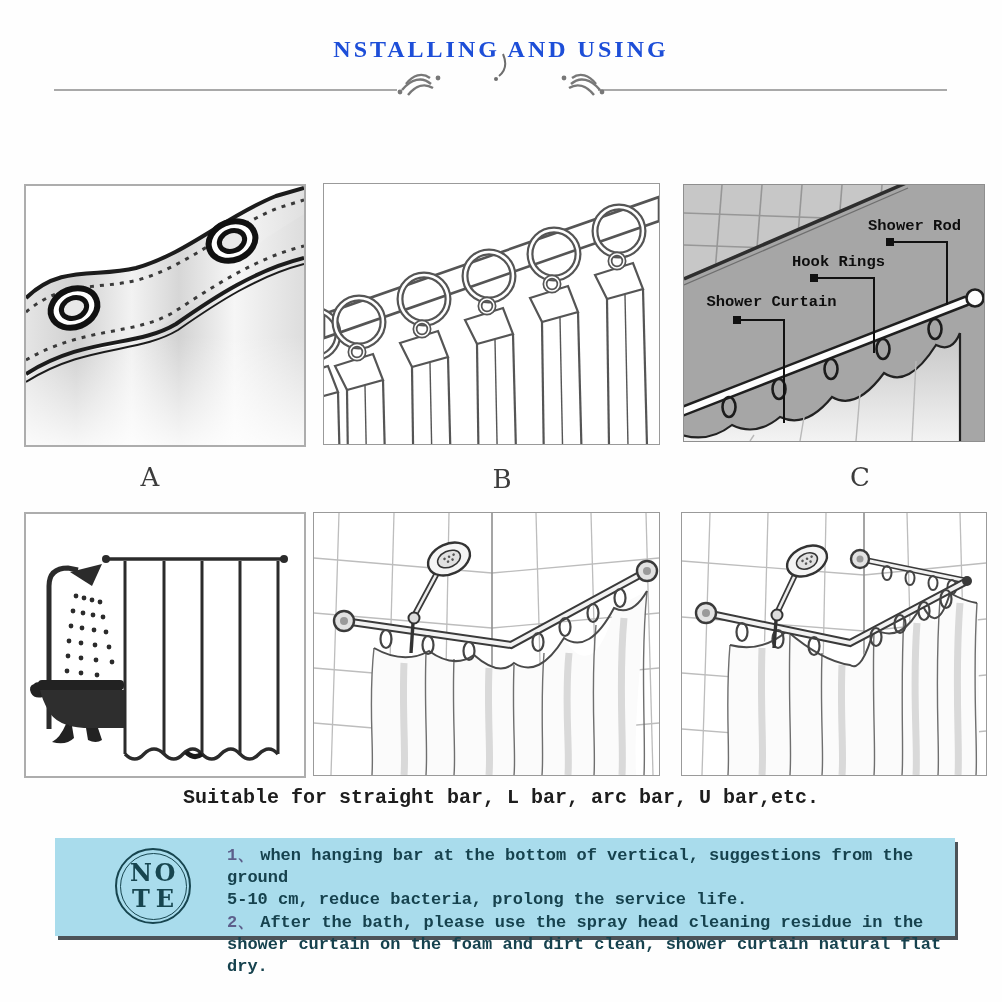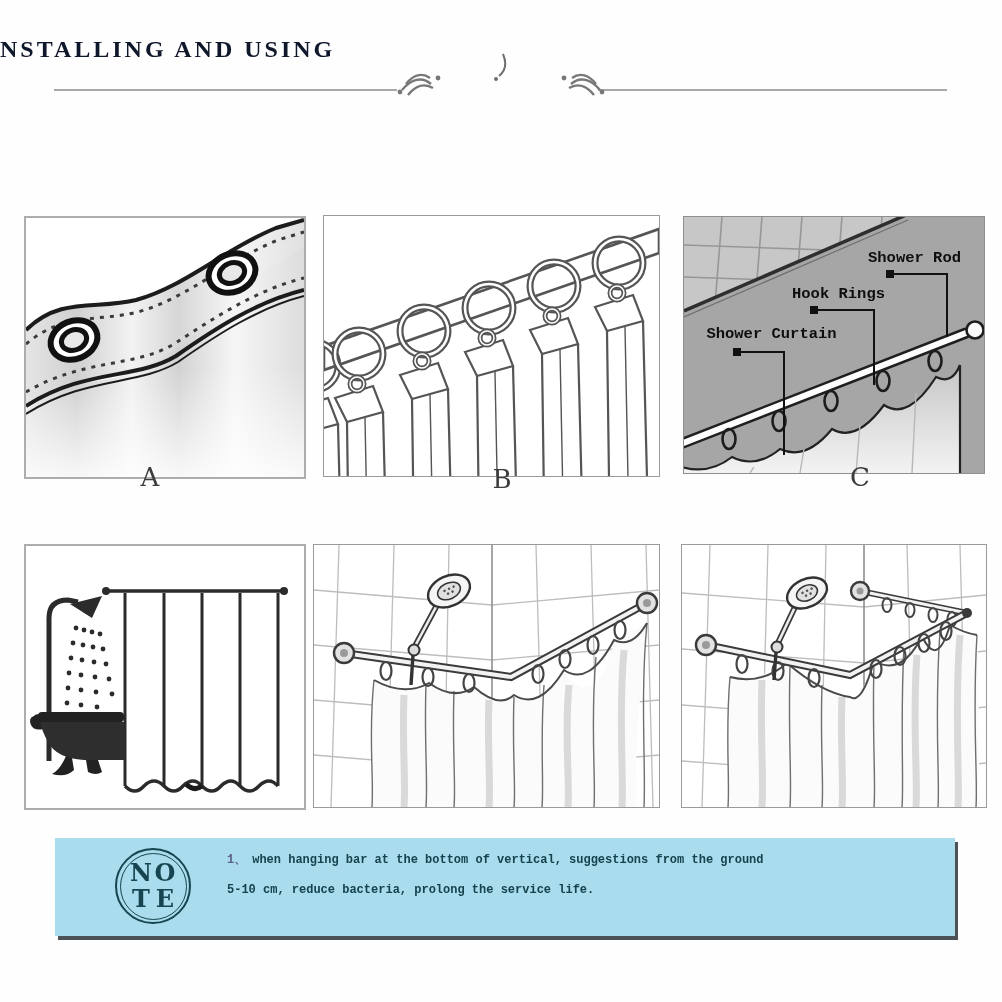--- a/index.html
+++ b/index.html
@@ -1,24 +1,24 @@
 <!DOCTYPE html>
 <html><head>
 <meta charset="utf-8">
 <style>
   html,body{margin:0;padding:0;background:#ffffff;}
   #stage{position:relative;width:1002px;height:1002px;background:#fefefe;overflow:hidden;
          font-family:"Liberation Sans",sans-serif;}
   .abs{position:absolute;}
   
-  #title{top:36px;left:0;width:1002px;text-align:left;
+  #title{top:36px;left:0;width:1002px;text-align:center;
          font-family:"Liberation Serif",serif;font-weight:bold;font-size:24px;
-         letter-spacing:3px;color:#0f172a;}
+         letter-spacing:3px;color:#1d4ed8;}
   
-  .panel{background:#ffffff;margin-top:32px;}
+  .panel{background:#ffffff;}
   #panelA{left:24px;top:184px;width:278px;height:259px;border:2px solid #adadad;}
   #panelB{left:323px;top:183px;width:335px;height:260px;border:1px solid #9a9a9a;}
   #panelC{left:683px;top:184px;width:300px;height:256px;border:1px solid #8f8f8f;background:#a6a6a6;}
   #panelD{left:24px;top:512px;width:278px;height:262px;border:2px solid #adadad;}
   #panelE{left:313px;top:512px;width:345px;height:262px;border:1px solid #9a9a9a;}
   #panelF{left:681px;top:512px;width:304px;height:262px;border:1px solid #9a9a9a;}
   .panel svg{display:block;}
   .figlabel{font-family:"DejaVu Serif",serif;font-size:26px;color:#3c3c3c;width:40px;text-align:center;}
   #labelA{left:130px;top:462px;}
   #labelB{left:482px;top:464px;}
@@ -37,21 +37,21 @@
   #note{left:55px;top:838px;width:900px;height:98px;background:#a9dcec;
         box-shadow:3px 4px 0 #4c5358;}
   #note-badge{position:absolute;left:60px;top:10px;width:76px;height:76px;border-radius:50%;
               border:2.5px solid #17454f;box-sizing:border-box;}
   #note-badge::after{content:"";position:absolute;inset:2.5px;border:1.5px solid #17454f;border-radius:50%;}
   #badge-grid{position:absolute;inset:10px 12px;display:grid;grid-template-columns:1fr 1fr;
               grid-template-rows:1fr 1fr;justify-items:center;align-items:center;
               font-family:"DejaVu Serif",serif;font-weight:bold;font-size:24px;color:#17454f;line-height:1;}
   #note-text{position:absolute;left:172px;top:6px;width:715px;}
   #note-text p{margin:1px 0;font-family:"Liberation Mono",monospace;font-weight:bold;
-               font-size:12px;line-height:30px;color:#16424e;white-space:pre-line;}
+               font-size:17px;line-height:22px;color:#16424e;white-space:pre-line;}
   #note-text .num{color:#5c5f8b;margin-right:6px;white-space:nowrap;}
 </style>
 </head>
 <body>
 
 <div id="stage">
 
   <div class="abs" id="title">NSTALLING AND USING</div>
 
   <svg class="abs" style="left:0;top:50px;" width="1002" height="50">
@@ -440,29 +440,32 @@
           <circle cx="6" cy="-2" r="1.3" fill="#555"></circle>
             <circle cx="-2" cy="2" r="1.3" fill="#555"></circle>
           <circle cx="3" cy="2" r="1.3" fill="#555"></circle>
         </g>
         <circle cx="95" cy="102" r="5.5" fill="#dddddd" stroke="#333" stroke-width="2"></circle>
         <line x1="94" y1="107" x2="92" y2="135" stroke="#333" stroke-width="3.4"></line>
       </g>
     </svg>
   </div>
 
+  <div class="abs" id="caption">Suitable for straight bar, L bar, arc bar, U bar,etc.</div>
 
   <div class="abs" id="note">
     <div id="note-badge">
       <div id="badge-grid">
         <span>N</span>
         <span>O</span>
         <span>T</span>
         <span>E</span>
       </div>
     </div>
     <div id="note-text">
       <p><span class="num">1、</span><span>when hanging bar at the bottom of vertical, suggestions from the ground
 5-10 cm, reduce bacteria, prolong the service life.</span></p>
+      <p><span class="num">2、</span><span>After the bath, please use the spray head cleaning residue in the
+shower curtain on the foam and dirt clean, shower curtain natural flat dry.</span></p>
     </div>
   </div>
 
 </div>
 
 </body></html>

